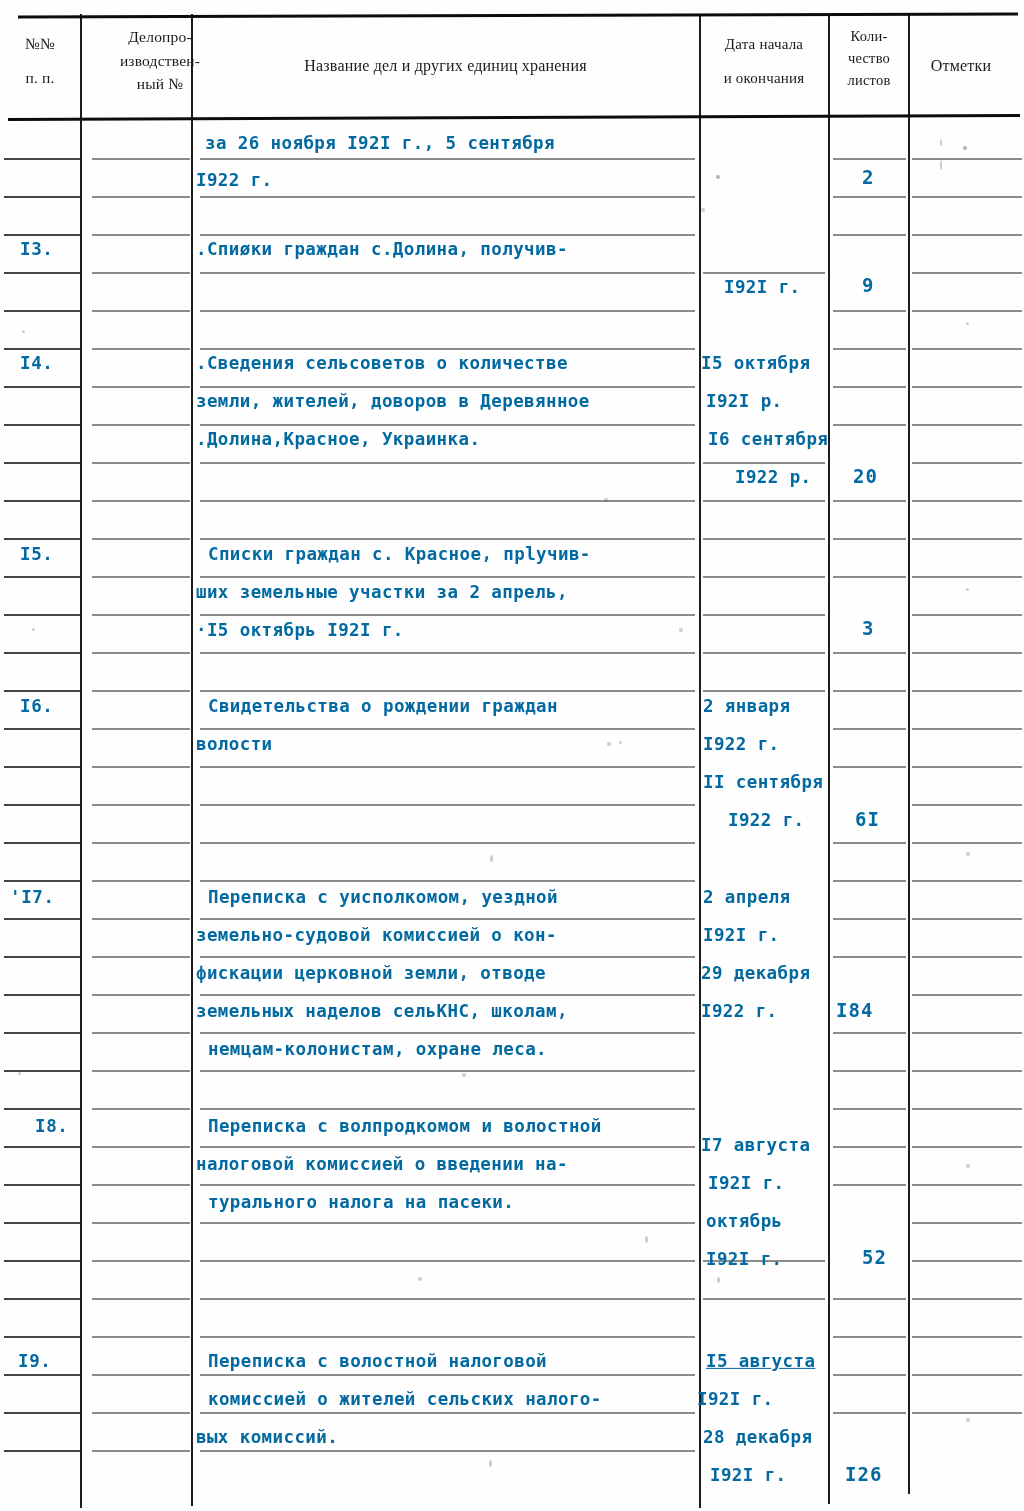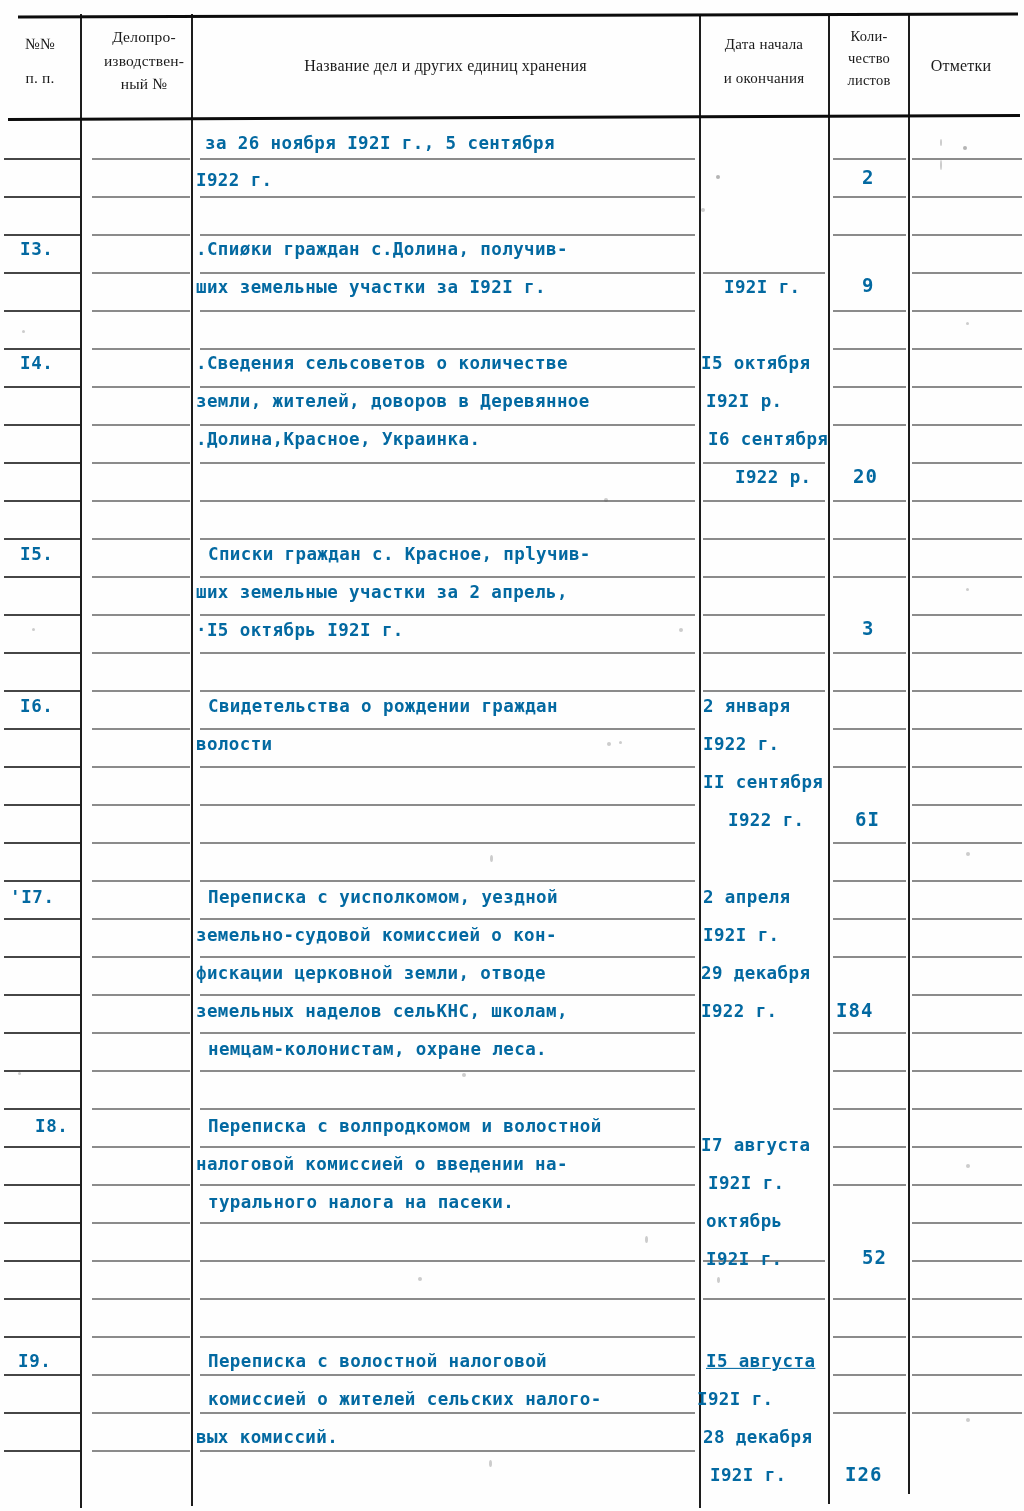--- a/index.html
+++ b/index.html
@@ -63,21 +63,21 @@
   <div class="vrule" style="left:908px;top:14px;height:1480px;"></div>
 
   <div class="hrule heavy" style="left:18px;top:14px;width:1000px;transform:rotate(-0.18deg);"></div>
   <div class="hrule heavy" style="left:8px;top:116px;width:1012px;transform:rotate(-0.22deg);"></div>
 
   <div class="hdr-cell" style="left:0px;top:32px;width:80px;">
     <span class="hdr-line">№№</span>
     <span class="hdr-line" style="display:block;margin-top:10px;">п. п.</span>
   </div>
 
-  <div class="hdr-cell" style="left:82px;top:25px;width:124px;">
+  <div class="hdr-cell" style="left:98px;top:25px;width:124px;">
     <span class="hdr-line">Делопро-</span>
     <span class="hdr-line">изводствен-</span>
     <span class="hdr-line">ный №</span>
   </div>
 
   <div class="hdr-cell" style="left:193px;top:54px;width:505px;font-size:16px;">
     <span class="hdr-line">Название дел и других единиц хранения</span>
   </div>
 
   <div class="hdr-cell" style="left:701px;top:33px;width:126px;font-size:15px;">
@@ -276,21 +276,20 @@
   <div class="hrule faint" style="left:703px;top:690px;width:122px;"></div>
   <div class="hrule faint" style="left:703px;top:1260px;width:122px;"></div>
   <div class="hrule faint" style="left:703px;top:1298px;width:122px;"></div>
 
   <div class="tw" style="left:205px;top:133px;">за 26 ноября I92I г., 5 сентября</div>
   <div class="tw" style="left:196px;top:170px;">I922 г.</div>
   <div class="tw cnt" style="left:862px;top:166px;">2</div>
 
   <div class="tw num" style="left:20px;top:239px;">I3.</div>
   <div class="tw" style="left:196px;top:239px;">.Спиøки граждан с.Долина, получив-</div>
-  <div class="tw" style="left:196px;top:277px;">ших земельные участки за I92I г.</div>
   <div class="tw date" style="left:724px;top:277px;">I92I г.</div>
   <div class="tw cnt" style="left:862px;top:274px;">9</div>
 
   <div class="tw num" style="left:20px;top:353px;">I4.</div>
   <div class="tw" style="left:196px;top:353px;">.Сведения сельсоветов о количестве</div>
   <div class="tw" style="left:196px;top:391px;">земли, жителей, доворов в Деревянное</div>
   <div class="tw" style="left:196px;top:429px;">.Долина,Красное, Украинка.</div>
   <div class="tw date" style="left:701px;top:353px;">I5 октября</div>
   <div class="tw date" style="left:706px;top:391px;">I92I р.</div>
   <div class="tw date" style="left:708px;top:429px;">I6 сентября</div>

